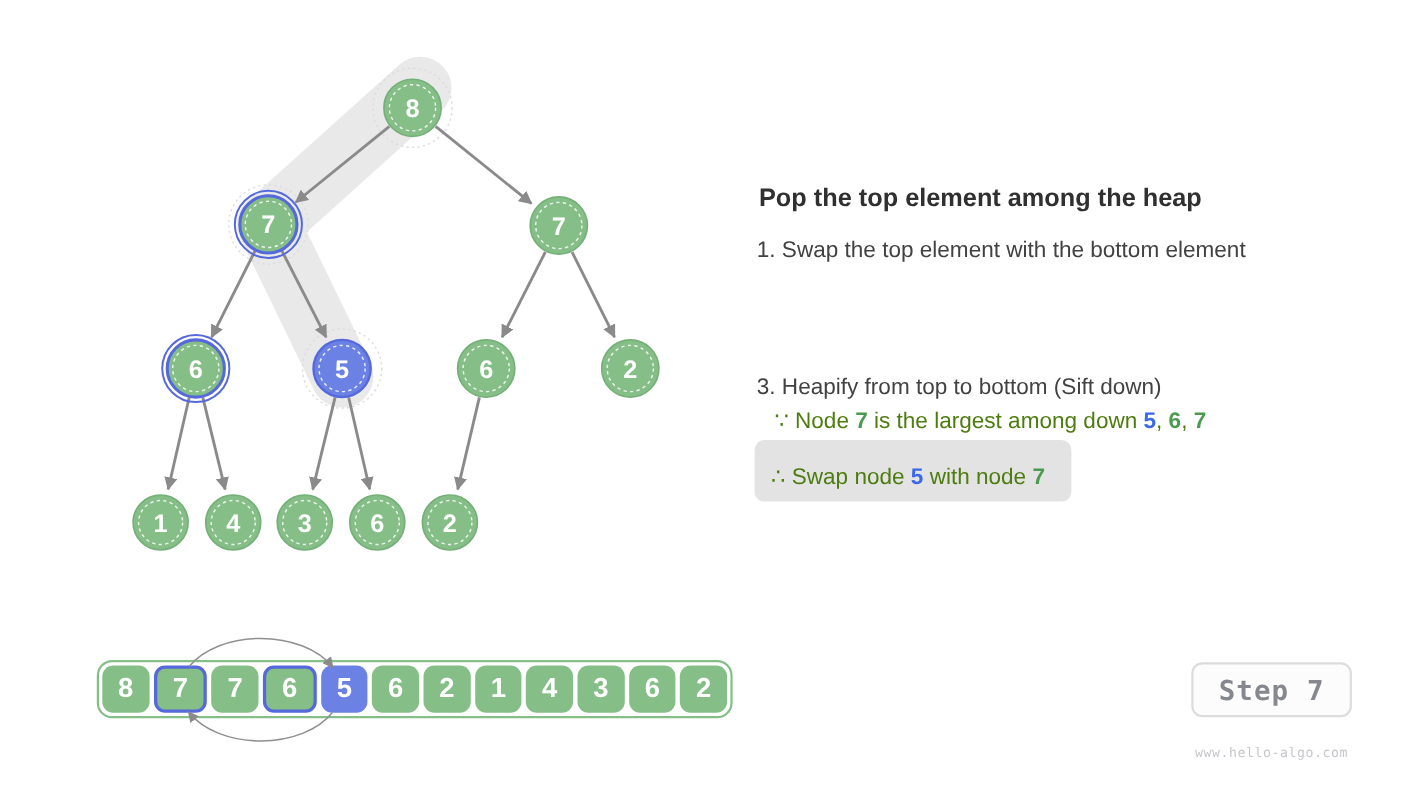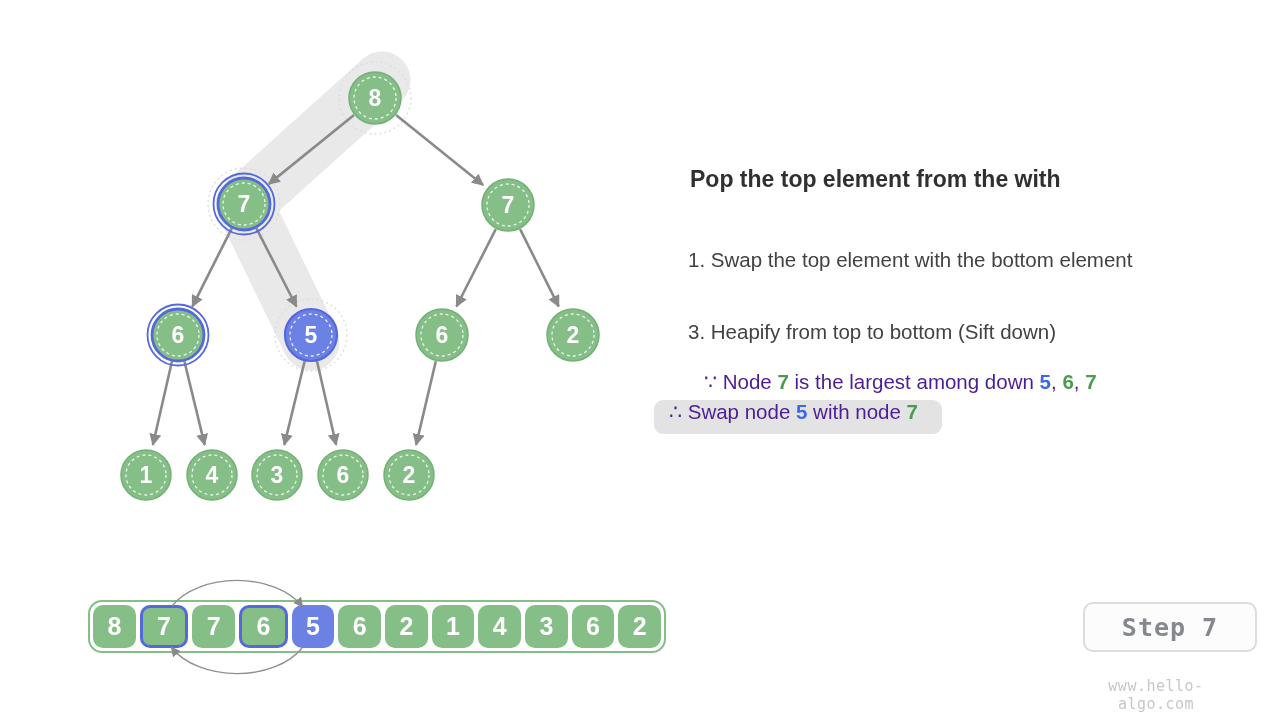--- a/index.html
+++ b/index.html
@@ -7,38 +7,38 @@
     --band:#e9e9e9; --arrow:#8a8a8a; --tgreen:#4a9b4e; --tblue:#3a68e8; --hl:#e3e3e3;
   }
   html,body{margin:0;padding:0;}
   body{width:1280px;height:720px;background:#ffffff;position:relative;overflow:hidden;
        font-family:"Liberation Sans",sans-serif;}
   .stage{position:absolute;inset:0;}
   #tree-svg{position:absolute;left:0;top:0;}
   #swap-ellipse{position:absolute;left:140px;top:565px;}
   .panel-title{position:absolute;left:690px;top:166px;font-size:23px;font-weight:bold;color:#303030;white-space:nowrap;}
   .panel-step{position:absolute;left:688px;font-size:20.5px;color:#424242;white-space:nowrap;}
-  #step-line-1{top:216px;margin-top:32px;} #step-line-2{top:268px;} #step-line-3{top:320px;text-align:right;}
+  #step-line-1{top:216px;} #step-line-2{top:268px;} #step-line-3{top:340px;text-align:right;}
   .because-line{position:absolute;left:704px;top:370px;font-size:20.5px;color:#424242;white-space:nowrap;}
-  .therefore-box{position:absolute;left:654px;top:400px;font-size:20.5px;color:#424242;white-space:nowrap;
-                 background:var(--hl);border-radius:9px;padding:0 24px 10px 15px;}
-  .seg-d{color:#4c1d95;} .seg-g{color:var(--tgreen);font-weight:bold;} .seg-b{color:var(--tblue);font-weight:bold;}
+  .therefore-box{position:absolute;left:686px;top:400px;font-size:20.5px;color:#424242;white-space:nowrap;
+                 background:var(--hl);border-radius:9px;padding:21px 24px 10px 15px;}
+  .seg-d{color:#4d7c0f;} .seg-g{color:var(--tgreen);font-weight:bold;} .seg-b{color:var(--tblue);font-weight:bold;}
   .array-box{position:absolute;left:88px;top:600px;width:578px;height:53px;box-sizing:border-box;
              border:2px solid var(--green);border-radius:14px;background:#fff;
              display:flex;gap:4px;padding:3px;}
   .cell{flex:1;border-radius:10px;background:var(--green);color:#fff;font-weight:bold;font-size:25px;
         display:flex;align-items:center;justify-content:center;box-sizing:border-box;}
   .cell.outlined{border:3px solid var(--ringblue);}
   .cell.filled{background:var(--blue);}
-  .step-btn{position:absolute;left:1083px;top:602px;width:174px;height:50px;box-sizing:border-box;
+  .step-btn{position:absolute;left:1083px;top:602px;width:146px;height:50px;box-sizing:border-box;
             border:2px solid #dcdcdc;border-radius:10px;background:#fcfcfc;color:#85898f;
             font-family:"DejaVu Sans Mono",monospace;font-weight:bold;font-size:25px;letter-spacing:1px;
             display:flex;align-items:center;justify-content:center;}
   .watermark{position:absolute;left:1076px;top:677px;width:160px;text-align:center;
-             font-family:"DejaVu Sans Mono",monospace;font-size:15px;color:#c6c7cb;letter-spacing:.5px;}
+             font-family:"DejaVu Sans Mono",monospace;font-size:12px;color:#c6c7cb;letter-spacing:.5px;}
 </style>
 </head>
 <body>
 
 <div class="stage">
 
   <svg id="tree-svg" width="680" height="560" viewBox="0 0 680 560">
       <defs>
         <marker id="tree-arrow" viewBox="0 0 10 10" markerUnits="userSpaceOnUse" markerWidth="12" markerHeight="12" refX="9" refY="5" orient="auto">
           <path d="M0,0 L10,5 L0,10 z" fill="#8a8a8a"></path>
@@ -116,21 +116,21 @@
         <circle cx="343" cy="475" r="20" fill="none" stroke="rgba(255,255,255,0.85)" stroke-width="1.3" stroke-dasharray="3 3"></circle>
         <text x="343" y="475" dy="0.36em" text-anchor="middle" fill="#ffffff" font-size="23" font-weight="bold" font-family="&quot;Liberation Sans&quot;,sans-serif">6</text>
       </g>
       <g>
         <circle cx="409" cy="475" r="25" fill="#85be87" stroke="#74b077" stroke-width="1.5"></circle>
         <circle cx="409" cy="475" r="20" fill="none" stroke="rgba(255,255,255,0.85)" stroke-width="1.3" stroke-dasharray="3 3"></circle>
         <text x="409" y="475" dy="0.36em" text-anchor="middle" fill="#ffffff" font-size="23" font-weight="bold" font-family="&quot;Liberation Sans&quot;,sans-serif">2</text>
       </g>
     </svg>
 
-  <div class="panel-title">Pop the top element from the with</div>
+  <div class="panel-title">Pop the top element among the heap</div>
   <div class="panel-step" id="step-line-1">1. Swap the top element with the bottom element</div>
   <div class="panel-step" id="step-line-3">3. Heapify from top to bottom (Sift down)</div>
   <div class="because-line" id="because-line"><span class="seg-d">∵ Node </span><span class="seg-g">7</span><span class="seg-d"> is the largest among down </span><span class="seg-b">5</span><span class="seg-d">, </span><span class="seg-g">6</span><span class="seg-d">, </span><span class="seg-g">7</span></div>
   <div class="therefore-box" id="therefore-box"><span class="seg-d">∴ Swap node </span><span class="seg-b">5</span><span class="seg-d"> with node </span><span class="seg-g">7</span></div>
 
   <div class="array-box" id="array-box">
       <div class="cell">8</div>
       <div class="cell outlined">7</div>
       <div class="cell">7</div>
       <div class="cell outlined">6</div>

